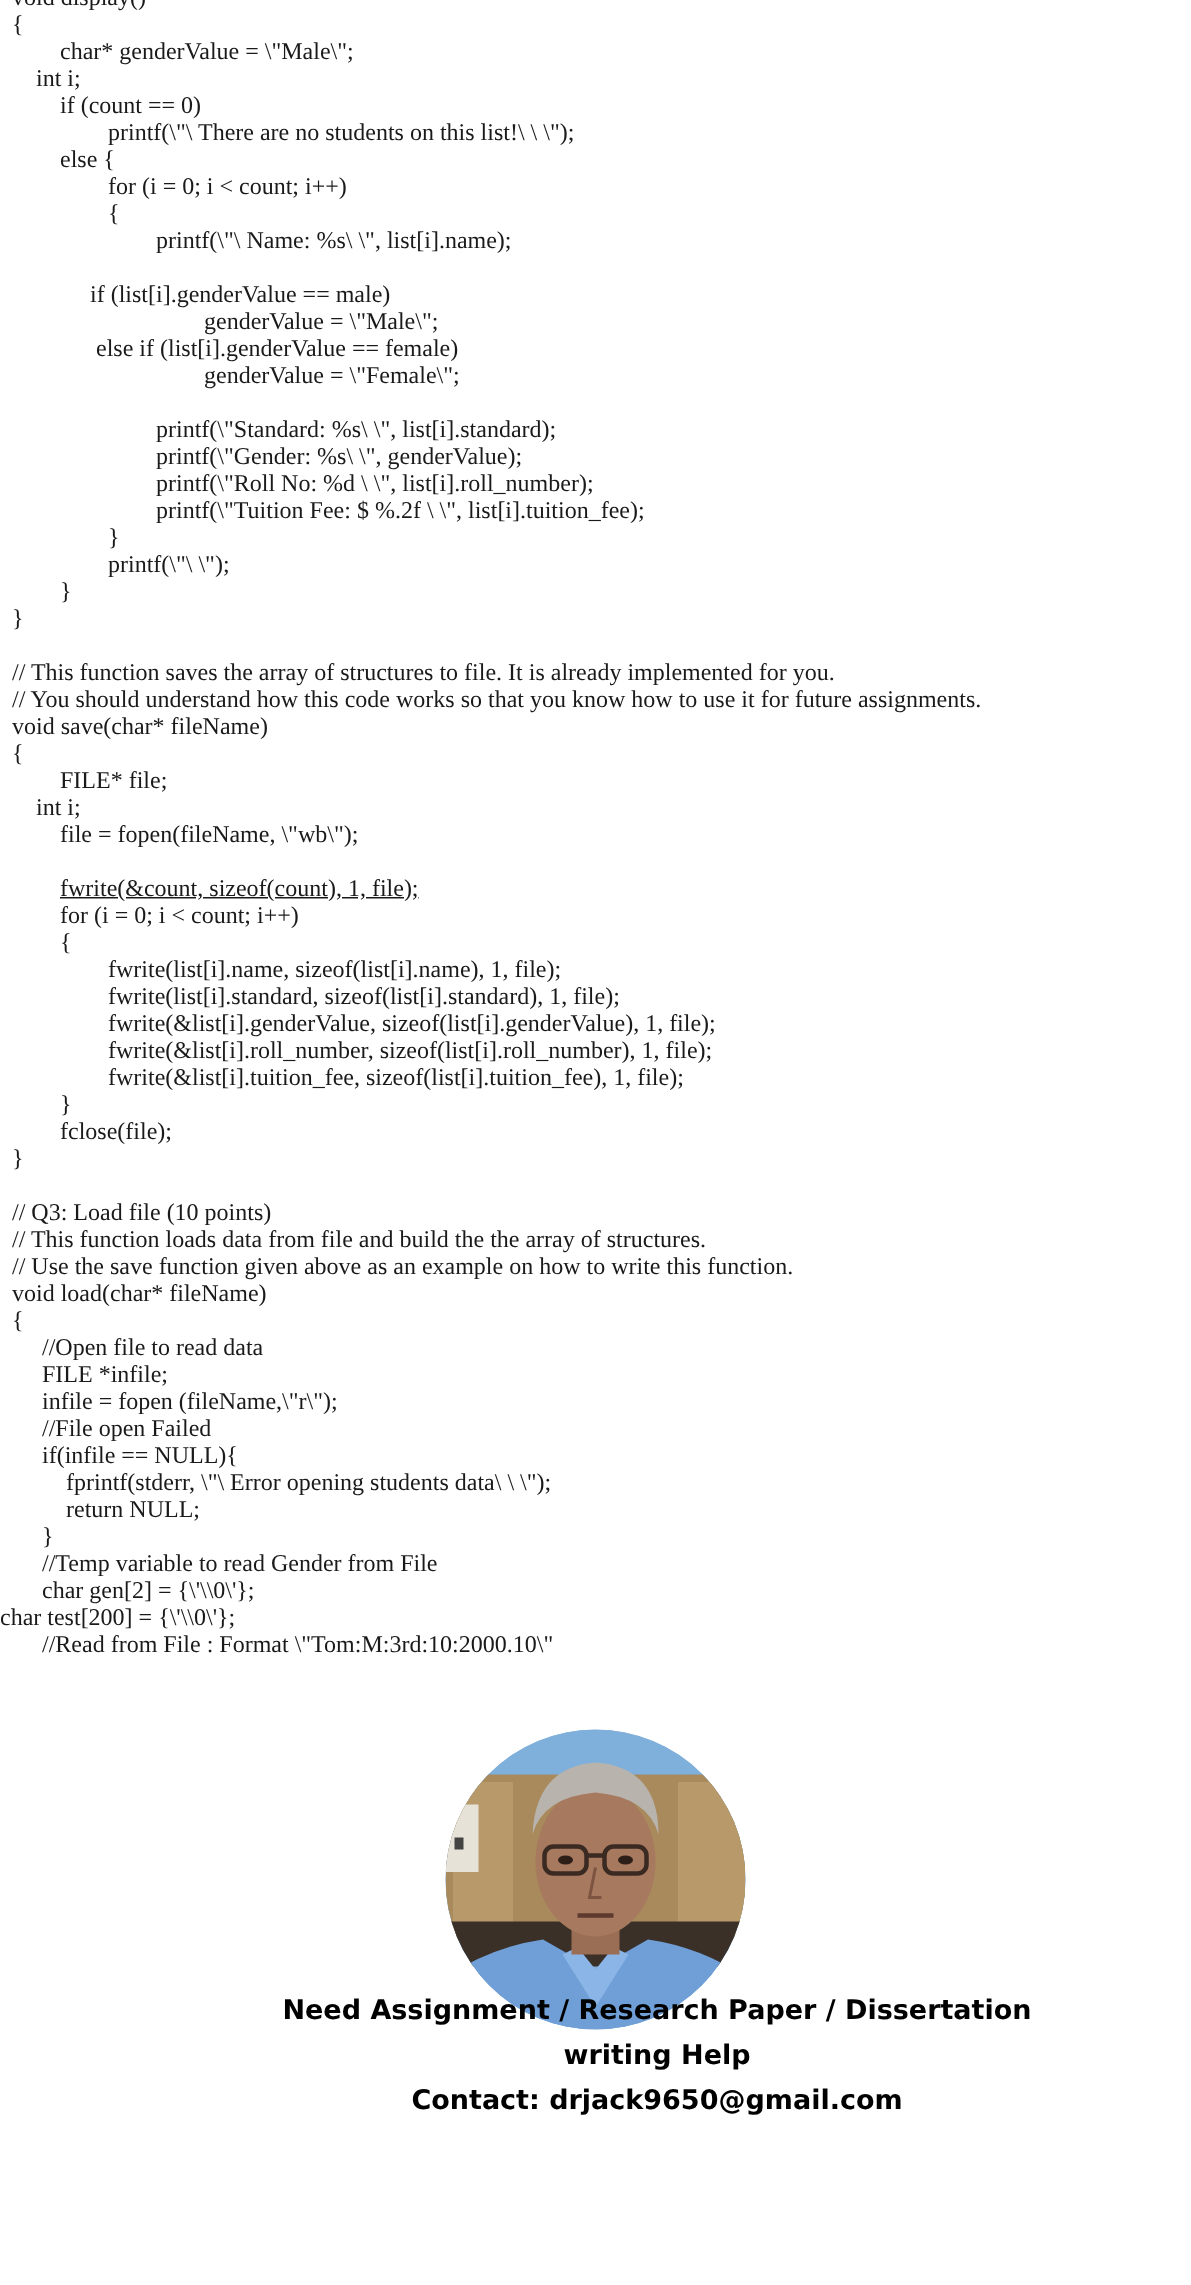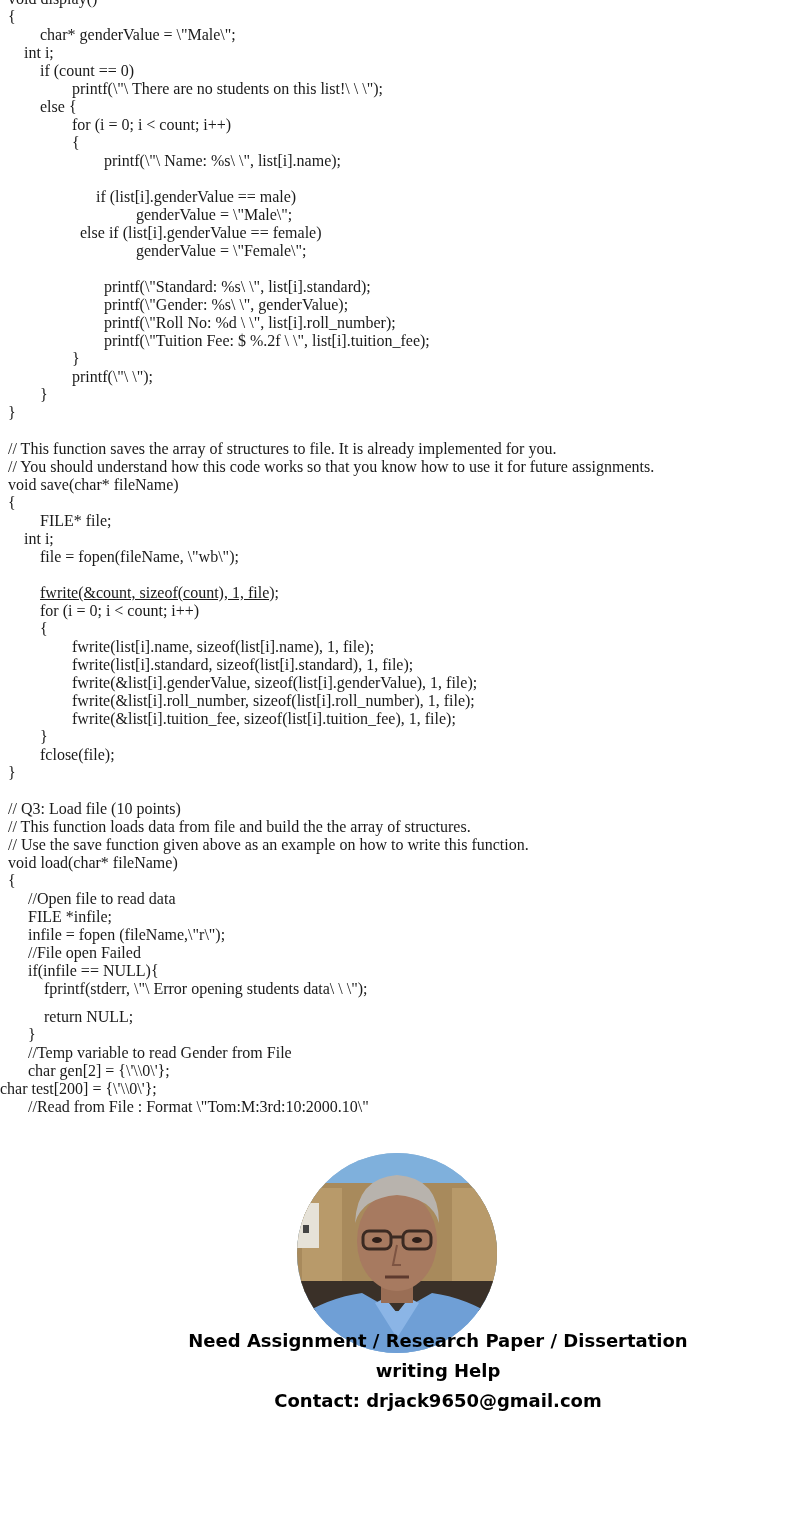--- a/index.html
+++ b/index.html
@@ -65,23 +65,23 @@
     <div class="code-line" style="padding-left: 8px;">{</div>
     <div class="code-line" style="padding-left: 40px;">char* genderValue = \"Male\";</div>
     <div class="code-line" style="padding-left: 24px;">int i;</div>
     <div class="code-line" style="padding-left: 40px;">if (count == 0)</div>
     <div class="code-line" style="padding-left: 72px;">printf(\"\ There are no students on this list!\ \ \");</div>
     <div class="code-line" style="padding-left: 40px;">else {</div>
     <div class="code-line" style="padding-left: 72px;">for (i = 0; i &lt; count; i++)</div>
     <div class="code-line" style="padding-left: 72px;">{</div>
     <div class="code-line" style="padding-left: 104px;">printf(\"\ Name: %s\ \", list[i].name);</div>
     <div class="code-line" style="padding-left: 104px;"></div>
-    <div class="code-line" style="padding-left: 96px;">if (list[i].genderValue == male)</div>
+    <div class="code-line" style="padding-left: 60px;">if (list[i].genderValue == male)</div>
     <div class="code-line" style="padding-left: 136px;">genderValue = \"Male\";</div>
-    <div class="code-line" style="padding-left: 80px;">else if (list[i].genderValue == female)</div>
+    <div class="code-line" style="padding-left: 64px;">else if (list[i].genderValue == female)</div>
     <div class="code-line" style="padding-left: 136px;">genderValue = \"Female\";</div>
     <div class="code-line" style="padding-left: 104px;"></div>
     <div class="code-line" style="padding-left: 104px;">printf(\"Standard: %s\ \", list[i].standard);</div>
     <div class="code-line" style="padding-left: 104px;">printf(\"Gender: %s\ \", genderValue);</div>
     <div class="code-line" style="padding-left: 104px;">printf(\"Roll No: %d \ \", list[i].roll_number);</div>
     <div class="code-line" style="padding-left: 104px;">printf(\"Tuition Fee: $ %.2f \ \", list[i].tuition_fee);</div>
     <div class="code-line" style="padding-left: 72px;">}</div>
     <div class="code-line" style="padding-left: 72px;">printf(\"\ \");</div>
     <div class="code-line" style="padding-left: 40px;">}</div>
     <div class="code-line" style="padding-left: 8px;">}</div>
@@ -110,21 +110,21 @@
     <div class="code-line" style="padding-left: 8px;">// This function loads data from file and build the the array of structures.</div>
     <div class="code-line" style="padding-left: 8px;">// Use the save function given above as an example on how to write this function.</div>
     <div class="code-line" style="padding-left: 8px;">void load(char* fileName)</div>
     <div class="code-line" style="padding-left: 8px;">{</div>
     <div class="code-line" style="padding-left: 28px;">//Open file to read data</div>
     <div class="code-line" style="padding-left: 28px;">FILE *infile;</div>
     <div class="code-line" style="padding-left: 28px;">infile = fopen (fileName,\"r\");</div>
     <div class="code-line" style="padding-left: 28px;">//File open Failed</div>
     <div class="code-line" style="padding-left: 28px;">if(infile == NULL){</div>
     <div class="code-line" style="padding-left: 44px;">fprintf(stderr, \"\ Error opening students data\ \ \");</div>
-    <div class="code-line" style="padding-left: 44px; margin-top: 10px;">return NULL;</div>
+    <div class="code-line" style="padding-left: 44px;">return NULL;</div>
     <div class="code-line" style="padding-left: 28px;">}</div>
     <div class="code-line" style="padding-left: 28px;">//Temp variable to read Gender from File</div>
     <div class="code-line" style="padding-left: 28px;">char gen[2] = {\'\\0\'};</div>
     <div class="code-line" style="">char test[200] = {\'\\0\'};</div>
     <div class="code-line" style="padding-left: 28px;">//Read from File : Format \"Tom:M:3rd:10:2000.10\"</div>
     <div class="code-line" style="padding-left: 28px;"></div>
   </div>
 
 <div class="avatar">
   <svg width="200" height="200" viewBox="0 0 200 200">

